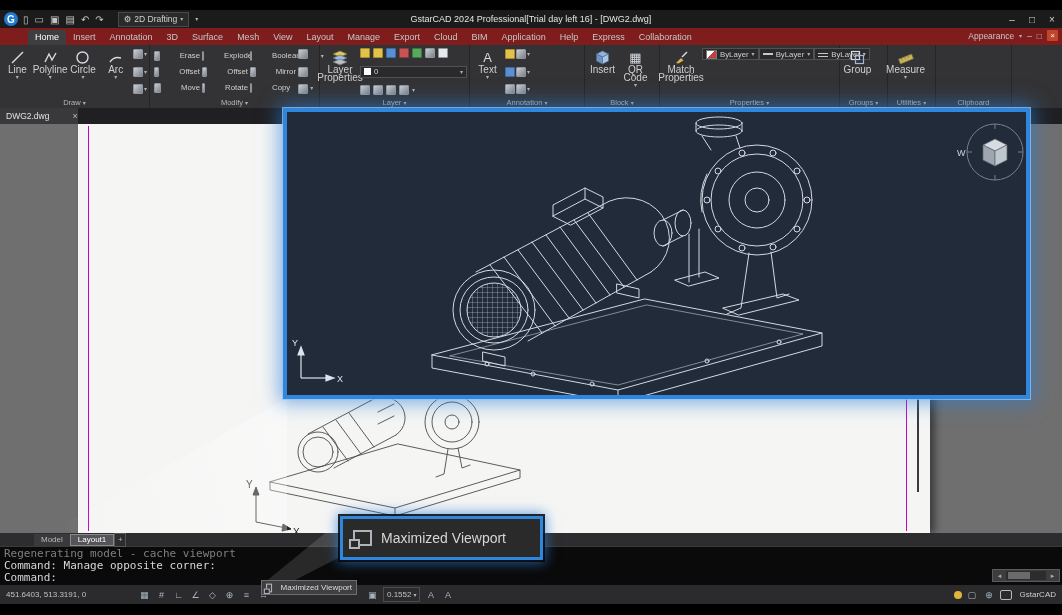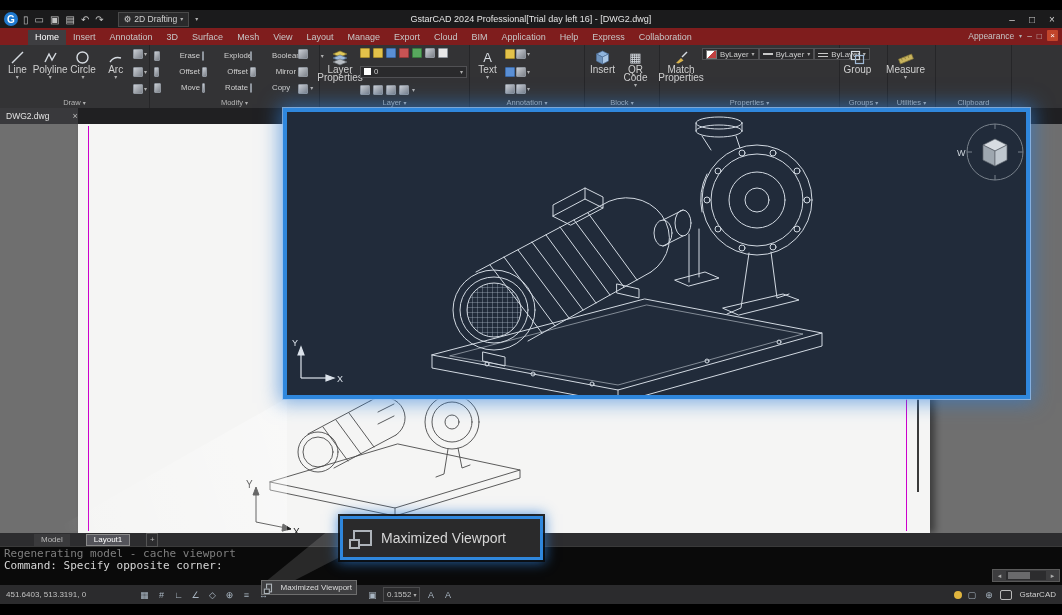--- a/index.html
+++ b/index.html
@@ -95,21 +95,21 @@
   .vpicon::after{content:'';position:absolute;left:-6px;bottom:-5px;width:7px;height:6px;
                  background:#2a2a2b;border:2px solid #aeb4ba;}
   .minitip{position:absolute;left:261px;top:580px;width:96px;height:15px;background:#3f3f41;
            border:1px solid #6e6e6e;z-index:80;display:flex;align-items:center;gap:4px;
            padding:0 4px;box-sizing:border-box;}
   .minitip-label{font-size:8px;color:#dddddd;white-space:nowrap;}
   .vpicon.small{transform:scale(.55);transform-origin:left center;}
 
   
   .modelbar{position:absolute;top:533px;left:0;width:100%;height:13px;background:#2d2d2f;
-            display:flex;align-items:center;padding-left:34px;box-sizing:border-box;gap:16px;z-index:10;}
+            display:flex;align-items:center;padding-left:34px;box-sizing:border-box;gap:0;z-index:10;}
   .mtab{font-size:8px;color:#b8b8b8;padding:0 7px;height:12px;display:flex;align-items:center;background:#3a3a3c;}
   .mtab.active{background:#54545a;color:#ffffff;border:1px solid #8a8a8a;box-sizing:border-box;}
   .mtab.add{background:transparent;border:1px solid #555;width:10px;justify-content:center;padding:0;}
 
   
   .cmd{position:absolute;top:546px;left:0;width:100%;height:39px;background:#0a0a0a;
        border-top:1px solid #3a3a3a;box-sizing:border-box;padding:1px 0 0 4px;z-index:9;
        font-family:"DejaVu Sans Mono",monospace;font-size:11px;line-height:12px;color:#d6d6d6;}
   .cmd .dim{color:#7f7f7f;}
   .hscroll{position:absolute;left:992px;top:569px;width:68px;height:13px;background:#3d3d3f;
@@ -651,21 +651,22 @@
   </div>
 
   <div class="modelbar">
     <span class="mtab">Model</span>
     <span class="mtab active">Layout1</span>
     <span class="mtab add">+</span>
   </div>
 
   <div class="cmd">
     <div class="dim">Regenerating model - cache viewport</div>
-    <div>Command: Specify opposite corner:</div>
+    <div>Command: Manage opposite corner:</div>
+    <div>Command:</div>
   </div>
   <div class="hscroll">
     <span class="arr">◂</span>
     <span class="track">
         <span class="thumb"></span>
       </span>
     <span class="arr">▸</span>
   </div>
 
   <div class="statusbar">

